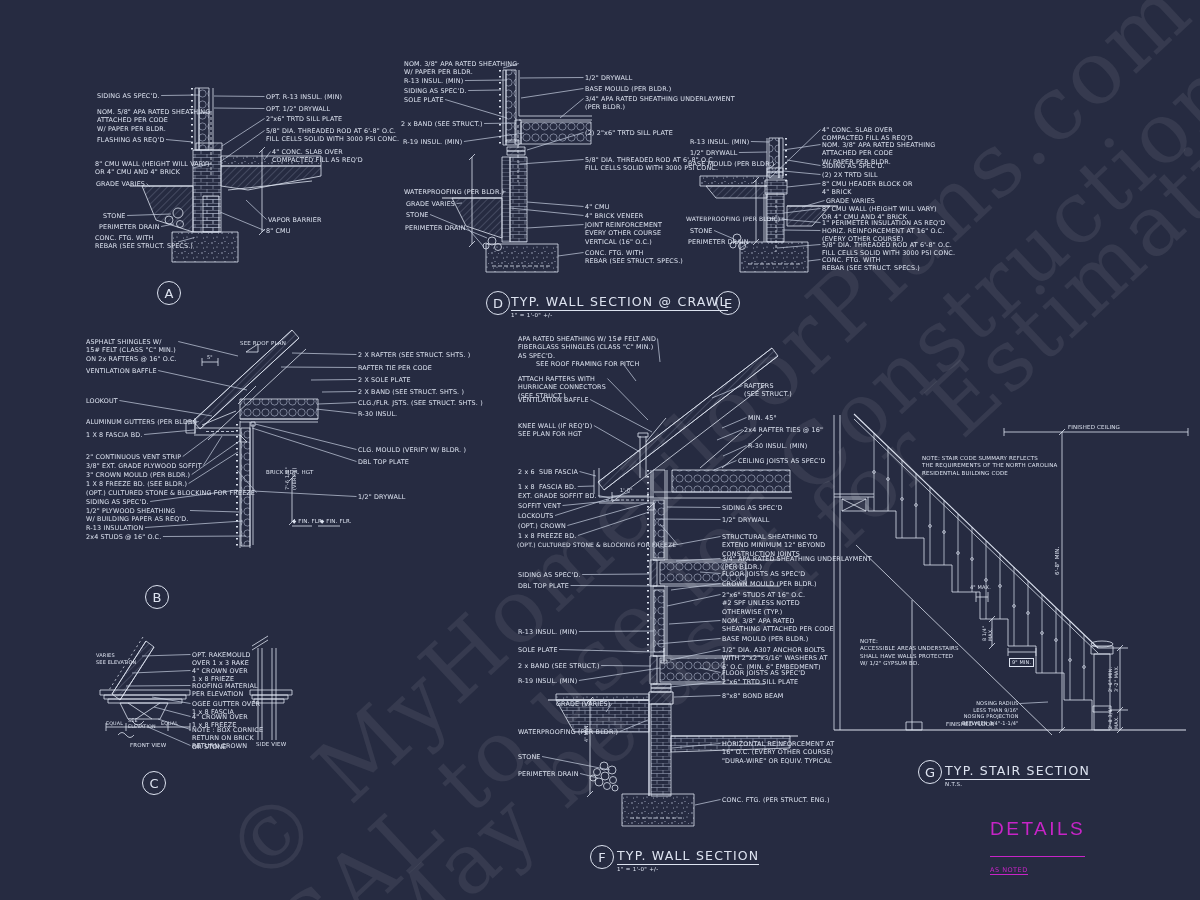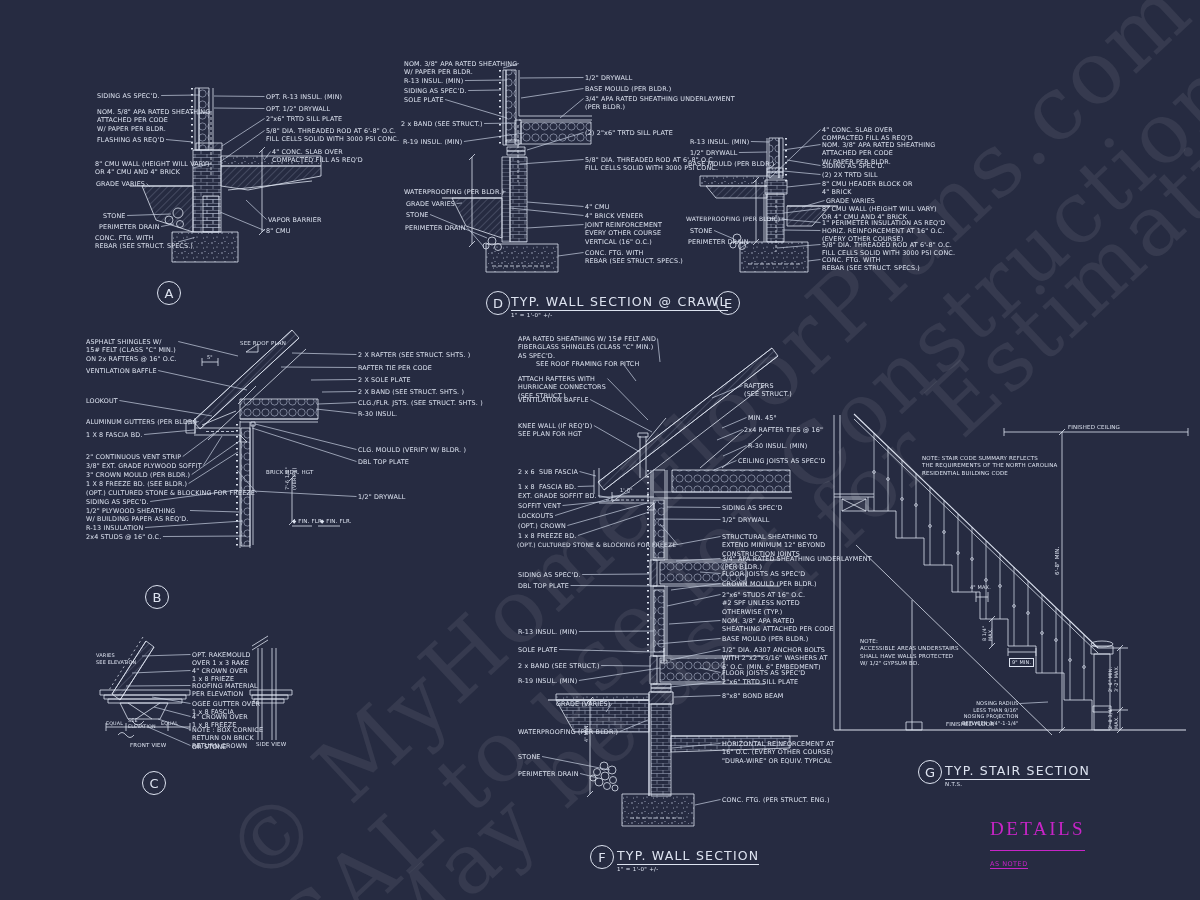--- a/index.html
+++ b/index.html
@@ -15,21 +15,21 @@
   .lbl.box{border:.5px solid var(--ink);padding:0 2px;background:var(--bg);}
   .bubble{position:absolute;width:22px;height:22px;border:1.2px solid var(--ink);border-radius:50%;
           display:flex;align-items:center;justify-content:center;font-size:13px;letter-spacing:0;}
   .dtitle{position:absolute;white-space:nowrap;}
   .dtitle-text{display:inline-block;font-size:12.5px;letter-spacing:1.2px;border-bottom:1.2px solid var(--ink);padding-bottom:1px;}
   .dscale{font-size:5.5px;letter-spacing:.3px;margin-top:1px;}
   .wm{position:absolute;font-family:"DejaVu Serif",serif;color:var(--wm);white-space:nowrap;
       letter-spacing:3px;transform-origin:left top;}
   #titleblock{position:absolute;left:990px;top:818px;}
   .tb-title{color:var(--magenta);font-size:19px;letter-spacing:2.5px;border-bottom:1.2px solid var(--magenta);
-            padding-bottom:10px;display:inline-block;font-family:Liberation Serif, serif;}
+            padding-bottom:16px;display:inline-block;font-family:Liberation Sans, sans-serif;}
   .tb-sub{color:var(--magenta);font-size:6.5px;letter-spacing:.5px;border-bottom:.6px solid var(--magenta);display:inline-block;}
   #art line,#art path,#art rect,#art polygon,#art circle,#art polyline,#art ellipse{vector-effect:non-scaling-stroke;}
 </style>
 </head>
 <body>
 
 <div id="canvas">
 
   <svg id="art" class="layer" width="1200" height="900">
     <defs>

